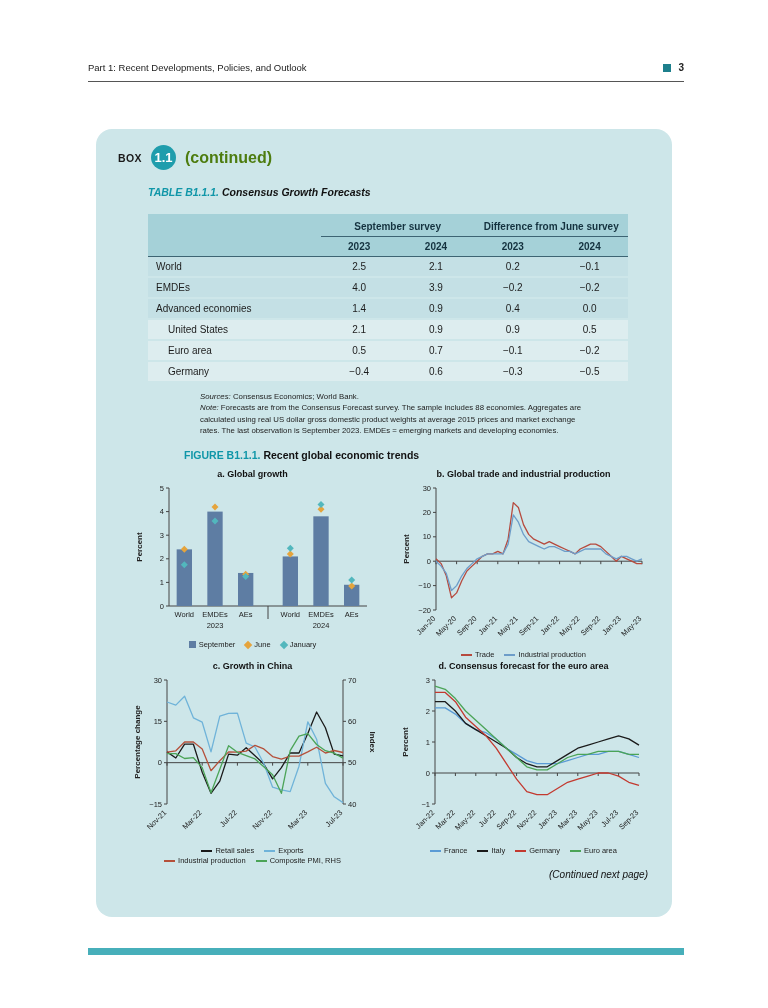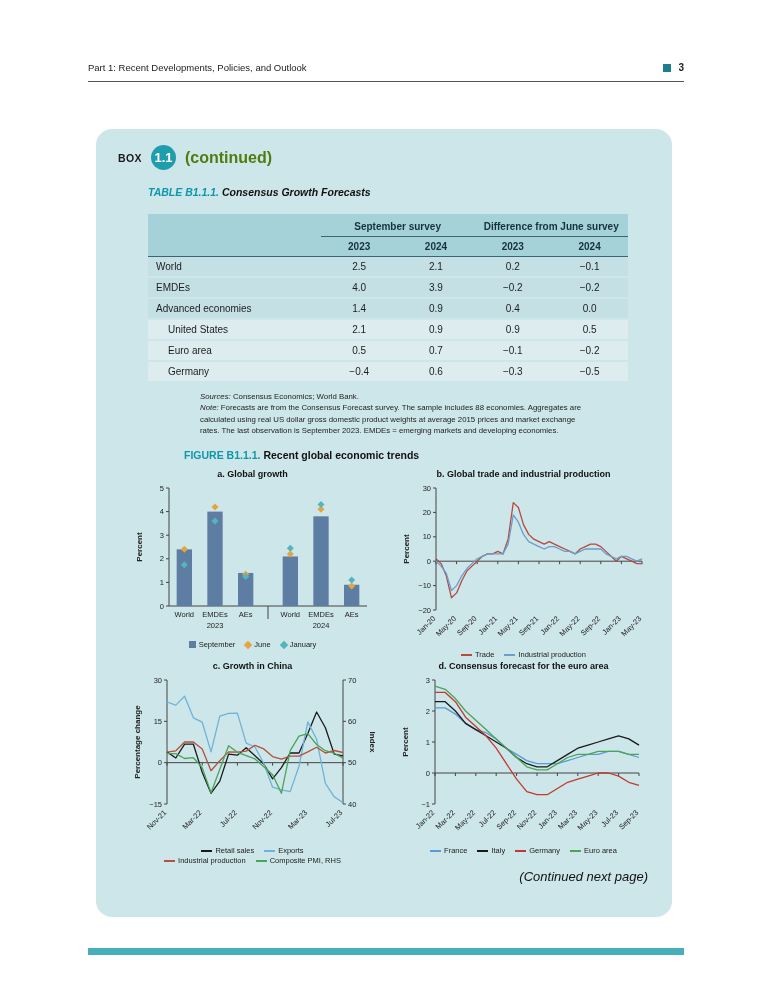--- a/index.html
+++ b/index.html
@@ -48,21 +48,21 @@
   .legend-row{display:flex;gap:10px;justify-content:center;}
   .legend-item{display:flex;align-items:center;gap:3px;}
   .swatch{display:inline-block;}
   .swatch.line{width:11px;height:2px;}
   .swatch.square{width:7px;height:7px;}
   .swatch.diamond{width:6px;height:6px;transform:rotate(45deg);}
 
   svg text{font-family:"Liberation Sans",sans-serif;font-size:7.5px;fill:#222;}
   svg text.axis-label{font-size:8px;font-weight:bold;}
 
-  .continued{text-align:right;font-style:italic;font-size:13px;margin:4px 24px 0 0;color:#111;}
+  .continued{text-align:right;font-style:italic;font-size:10px;margin:4px 24px 0 0;color:#111;}
 
   .bottom-bar{position:absolute;left:88px;top:948px;width:596px;height:7px;background:#47afba;}
 </style>
 </head>
 <body>
 
 <div class="page">
 
   <div class="running-head">
     <span>Part 1: Recent Developments, Policies, and Outlook</span>

